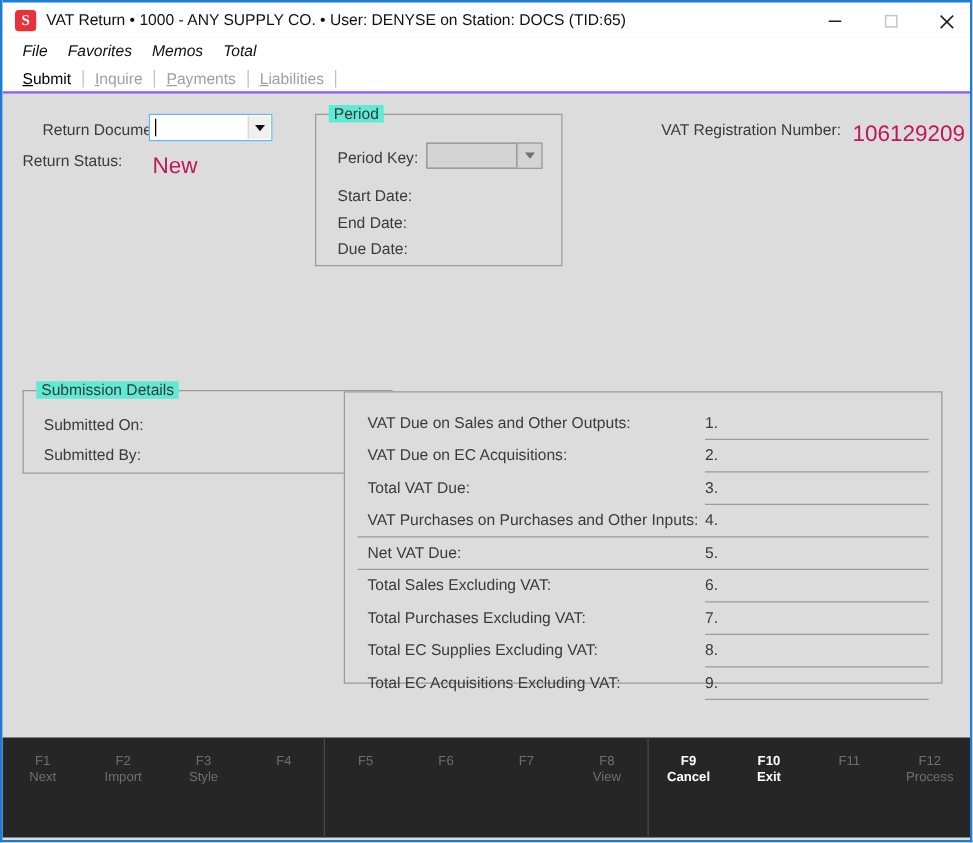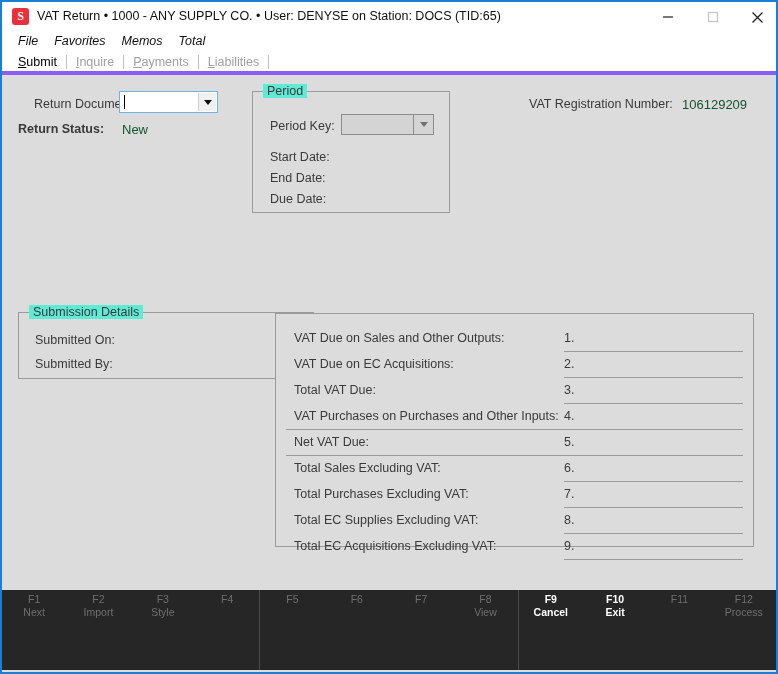--- a/index.html
+++ b/index.html
@@ -92,21 +92,21 @@
     font-style: italic;
   }
 
   
   .tabstrip {
     position: absolute;
     left: 0; top: 52px;
     width: 774px;
     height: 23px;
     background: #ffffff;
-    border-bottom: 4px solid #8b5cf6;
+    border-bottom: 2px solid #8b5cf6;
     box-sizing: border-box;
     display: flex;
     align-items: center;
     padding-left: 7px;
   }
   .tab {
     font-size: 12.5px;
     padding: 0 9px;
     line-height: 22px;
     color: #a0a0a0;
@@ -131,22 +131,22 @@
   }
 
   .lbl {
     position: absolute;
     font-size: 12.5px;
     color: #3a3a3a;
     white-space: nowrap;
   }
   .val {
     position: absolute;
-    font-size: 13px;
-    color: #14532d;
+    font-size: 18px;
+    color: #be185d;
     white-space: nowrap;
   }
 
   
   .combo {
     position: absolute;
     box-sizing: border-box;
     display: flex;
   }
   .combo.focused {
@@ -259,21 +259,21 @@
     left: 0; top: 590px;
     width: 774px;
     height: 80px;
     background: #262626;
     display: flex;
   }
   .fn-group {
     display: flex;
     flex: 1;
     align-items: flex-start;
-    padding-top: 3px;
+    padding-top: 13px;
     box-sizing: border-box;
   }
   .fn-group + .fn-group {
     border-left: 1px solid #4a4a4a;
   }
   .fn-key {
     flex: 1;
     text-align: center;
     line-height: 1.25;
     cursor: default;
@@ -347,21 +347,21 @@
     <div class="combo focused" style="left:117px; top:16px; width:99px; height:22px;">
       <div class="combo-field">
         <span class="caret"></span>
         <span style="position:absolute;left:5px;top:2px;font-size:12.5px;color:#101010;"></span>
       </div>
       <div class="combo-arrow">
         <span class="arrow-dn"></span>
       </div>
     </div>
 
-    <span class="lbl" style="left:16px; top:47px;font-weight:bold;">Return Status:</span>
+    <span class="lbl" style="left:16px; top:47px;">Return Status:</span>
     <span class="val" style="left:120px; top:47px;">New</span>
 
     <span class="lbl" style="left:527px; top:22px;">VAT Registration Number:</span>
     <span class="val" style="left:680px; top:22px;">106129209</span>
 
     <div class="groupbox" style="left:250px; top:16px; width:198px; height:122px;">
       <span class="gb-title">Period</span>
 
       <span class="lbl" style="left:17px; top:27px;">Period Key:</span>
       <div class="combo disabled" style="left:88px; top:22px; width:93px; height:21px;">

